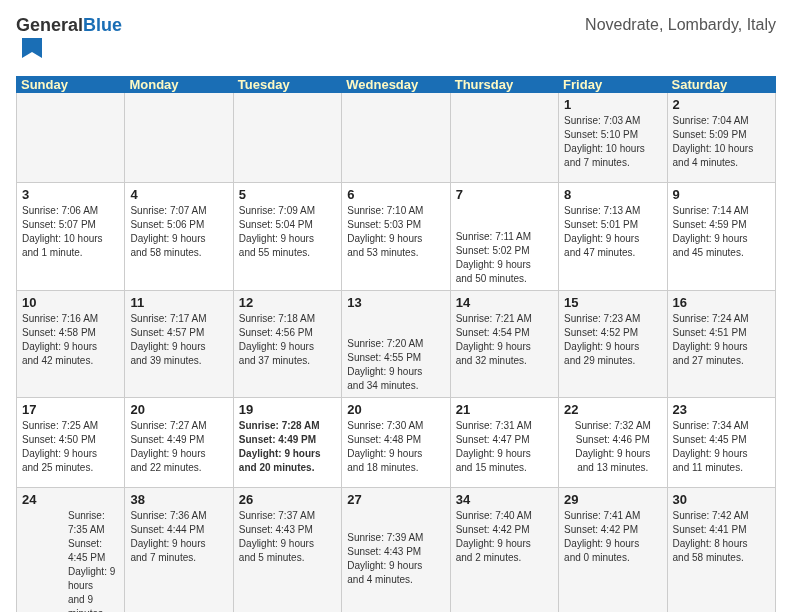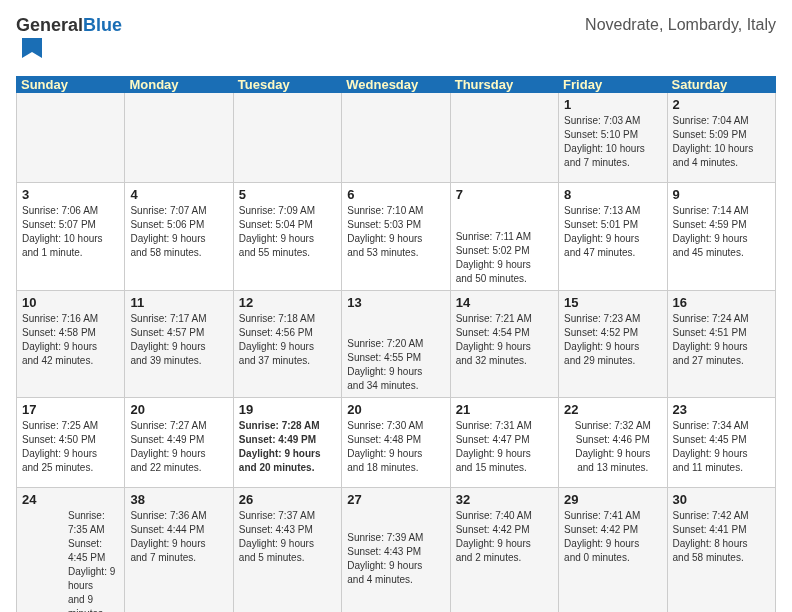--- a/index.html
+++ b/index.html
@@ -320,21 +320,21 @@
 and 5 minutes.</div>
         </td>
         <td>
           <span class="day-num">27</span>
           <div class="day-info" style="white-space: pre-line; margin-top: 24px;">Sunrise: 7:39 AM
 Sunset: 4:43 PM
 Daylight: 9 hours
 and 4 minutes.</div>
         </td>
         <td>
-          <span class="day-num">32</span>
+          <span class="day-num">34</span>
           <div class="day-info" style="white-space: pre-line;">Sunrise: 7:40 AM
 Sunset: 4:42 PM
 Daylight: 9 hours
 and 2 minutes.</div>
         </td>
         <td>
           <span class="day-num">29</span>
           <div class="day-info" style="white-space: pre-line;">Sunrise: 7:41 AM
 Sunset: 4:42 PM
 Daylight: 9 hours

